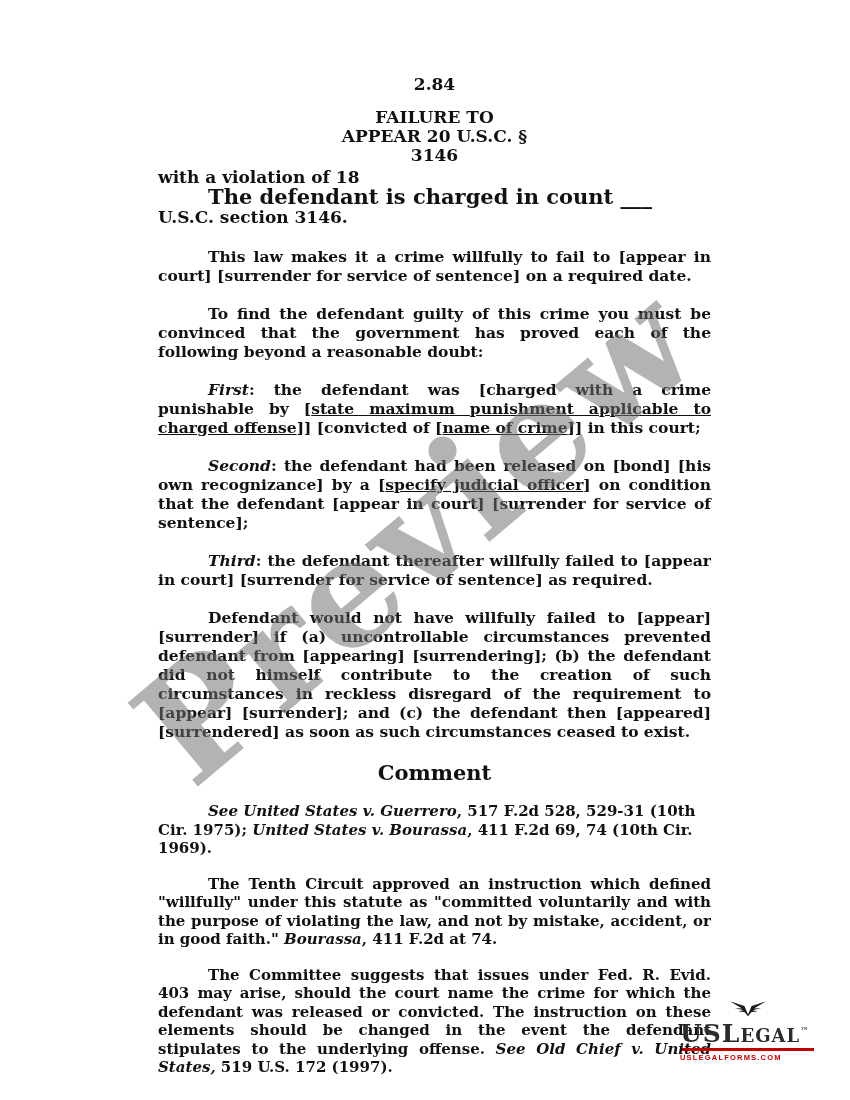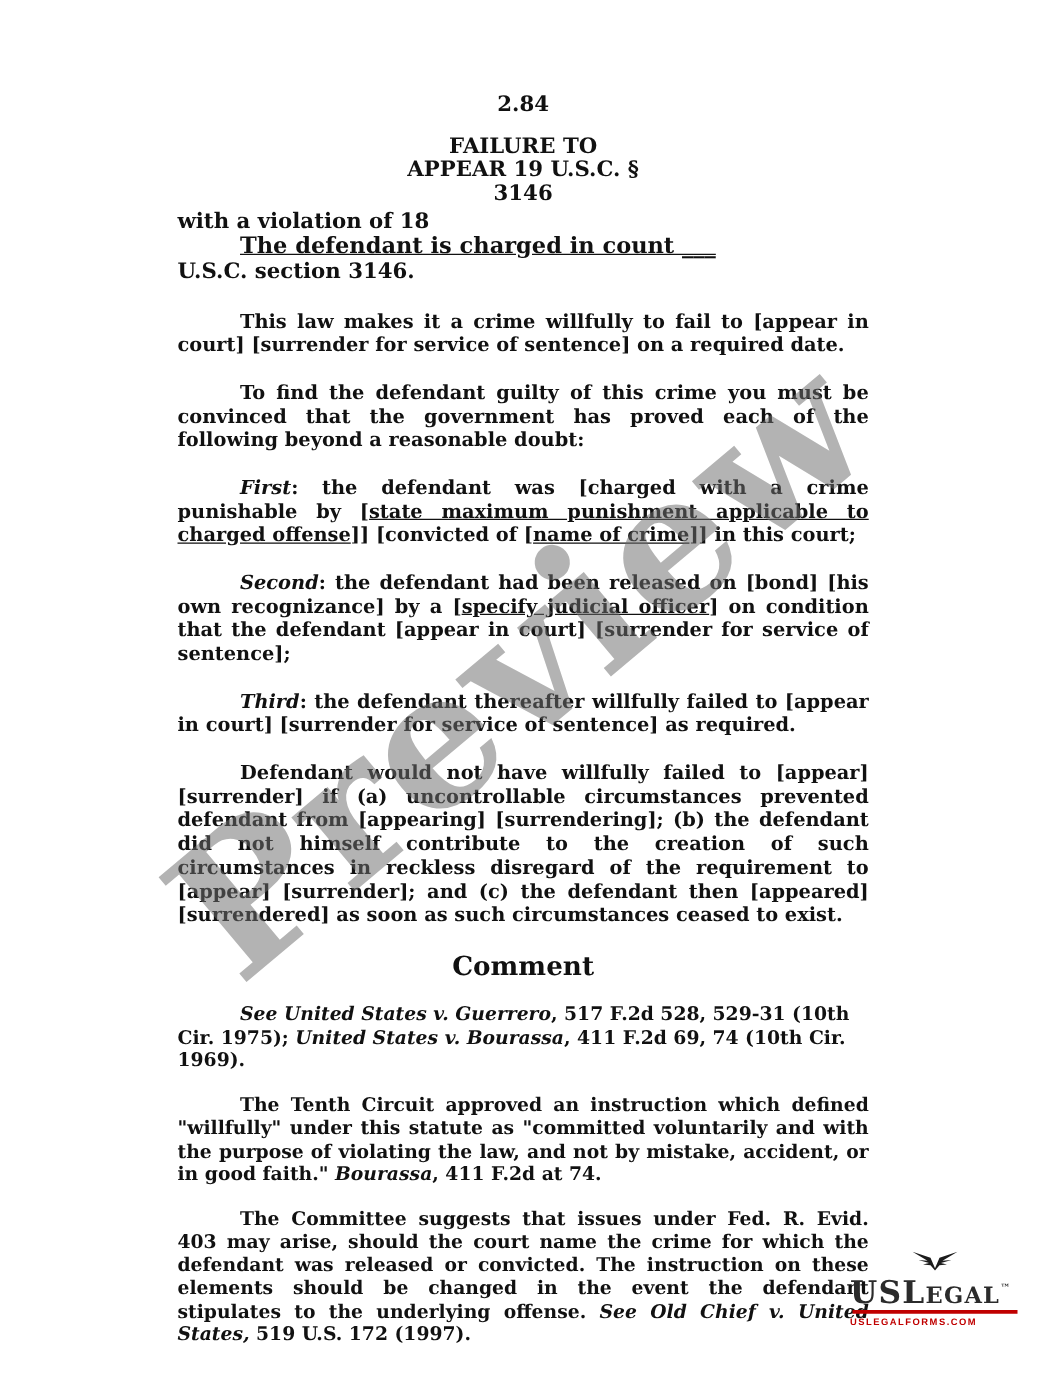--- a/index.html
+++ b/index.html
@@ -8,21 +8,21 @@
     position: relative;
     width: 850px;
     height: 1100px;
     background: #ffffff;
     overflow: hidden;
     font-family: "DejaVu Serif", serif;
     color: #111111;
   }
   .content {
     position: absolute;
-    left: 142px;
+    left: 158px;
     top: 74px;
     width: 553px;
   }
   .section-number {
     text-align: center;
     font-weight: bold;
     font-size: 17px;
     margin: 0 0 14px 0;
   }
   .title-line {
@@ -35,24 +35,23 @@
   .charge-right {
     text-align: left;
     font-weight: bold;
     font-size: 17px;
     line-height: 20px;
     margin: 2px 0 0 0;
   }
   .charge-indent {
     text-indent: 50px;
     font-weight: bold;
-    font-size: 18px;
+    font-size: 21px;
     line-height: 20px;
     margin: 0;
-    text-decoration: underline;
   }
   .charge-left {
     font-weight: bold;
     font-size: 17px;
     line-height: 20px;
     margin: 0 0 20px 0;
   }
   .para {
     font-size: 15.5px;
     line-height: 19px;
@@ -133,21 +132,21 @@
 
 <div class="page">
 
   <div class="watermark">Preview</div>
 
   <div class="content">
 
     <p class="section-number">2.84</p>
 
     <p class="title-line">FAILURE TO</p>
-    <p class="title-line">APPEAR 19 U.S.C. §</p>
+    <p class="title-line">APPEAR 20 U.S.C. §</p>
     <p class="title-line">3146</p>
 
     <p class="charge-right">with a violation of 18</p>
     <p class="charge-indent">The defendant is charged in count ___</p>
     <p class="charge-left">U.S.C. section 3146.</p>
 
     <p class="para bold justify">This law makes it a crime willfully to fail to [appear in court] [surrender for service of sentence] on a required date.</p>
 
     <p class="para bold justify">To find the defendant guilty of this crime you must be convinced that the government has proved each of the following beyond a reasonable doubt:</p>
 

